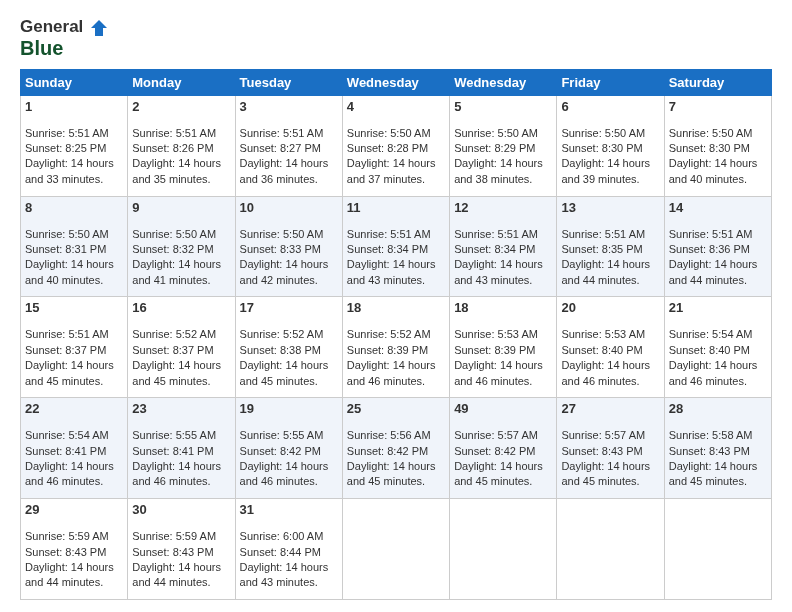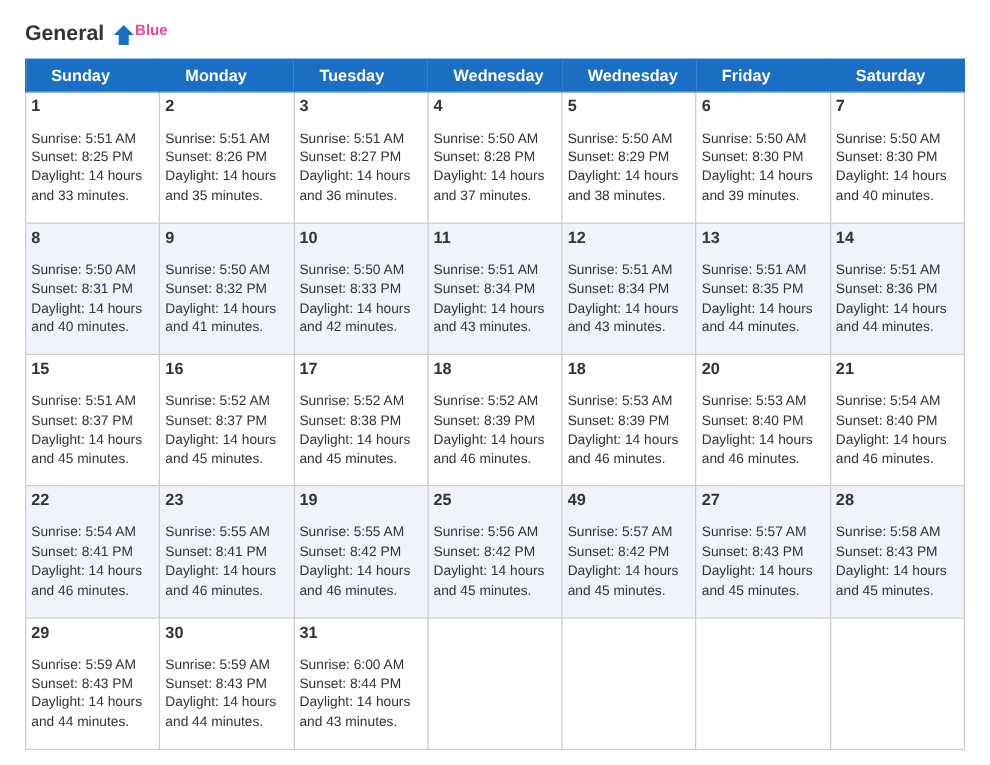--- a/index.html
+++ b/index.html
@@ -46,21 +46,21 @@
       border: 1px solid #ccc;
       border-collapse: collapse;
       width: 100%;
       table-layout: fixed;
     }
     .calendar thead tr th {
       background-color: #1a6fc4;
       color: white;
       font-size: 13px;
       font-weight: bold;
-      padding: 5px 20px;
+      padding: 5px 4px;
       text-align: left;
       border: 1px solid #1a6fc4;
       margin-top: 18px;
     }
     .calendar tbody tr td {
       border: 1px solid #ccc;
       vertical-align: top;
       padding: 3px 4px;
       font-size: 9.5px;
       color: #333;
@@ -85,27 +85,27 @@
     td.empty {
       background: #f9f9f9;
     }
   </style>
 </head>
 <body>
 
 <div class="page">
   <div class="header">
     <div class="logo">
-  <div style="display:flex;flex-direction:row;line-height:1.1;">
+  <div style="display:flex;flex-direction:column;line-height:1.1;">
     <span style="font-size:17px;font-weight:bold;color:#333;">General
       <svg width="18" height="18" viewBox="0 0 18 18" style="vertical-align:middle;margin-left:2px;">
         <polygon points="9,1 17,9 13,9 13,17 5,17 5,9 1,9" fill="#1a6fc4"></polygon>
       </svg>
     </span>
-    <span style="font-size:12px;font-weight:bold;color:#ec4899;">Blue</span>
+    <span style="font-size:20px;font-weight:bold;color:#14532d;">Blue</span>
   </div>
 </div>
     <div class="title-section">
       <div class="main-title"></div>
       <div class="subtitle"></div>
     </div>
   </div>
 
   <table class="calendar">
     <thead>

